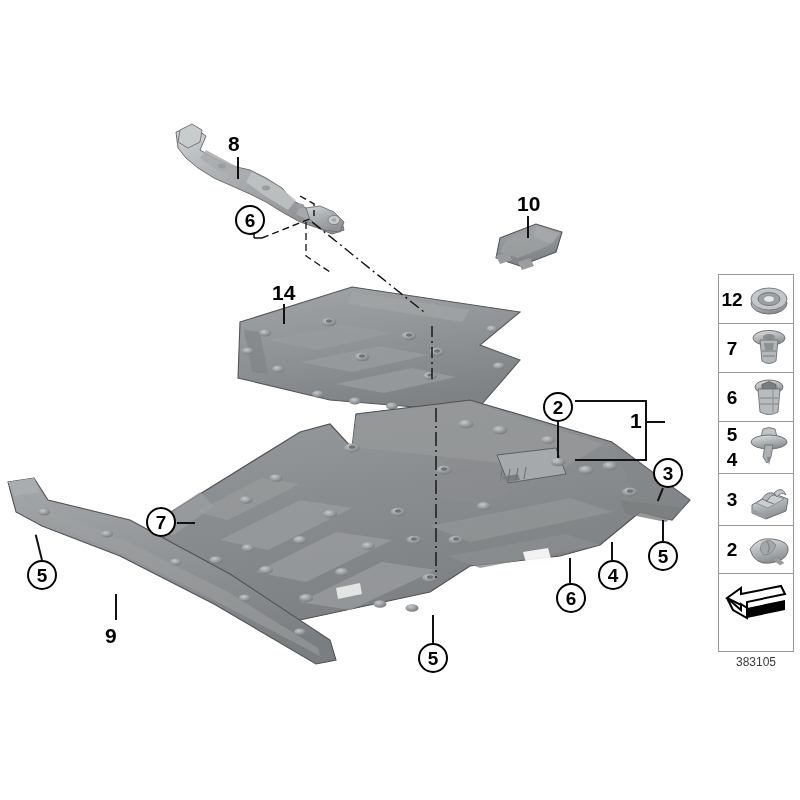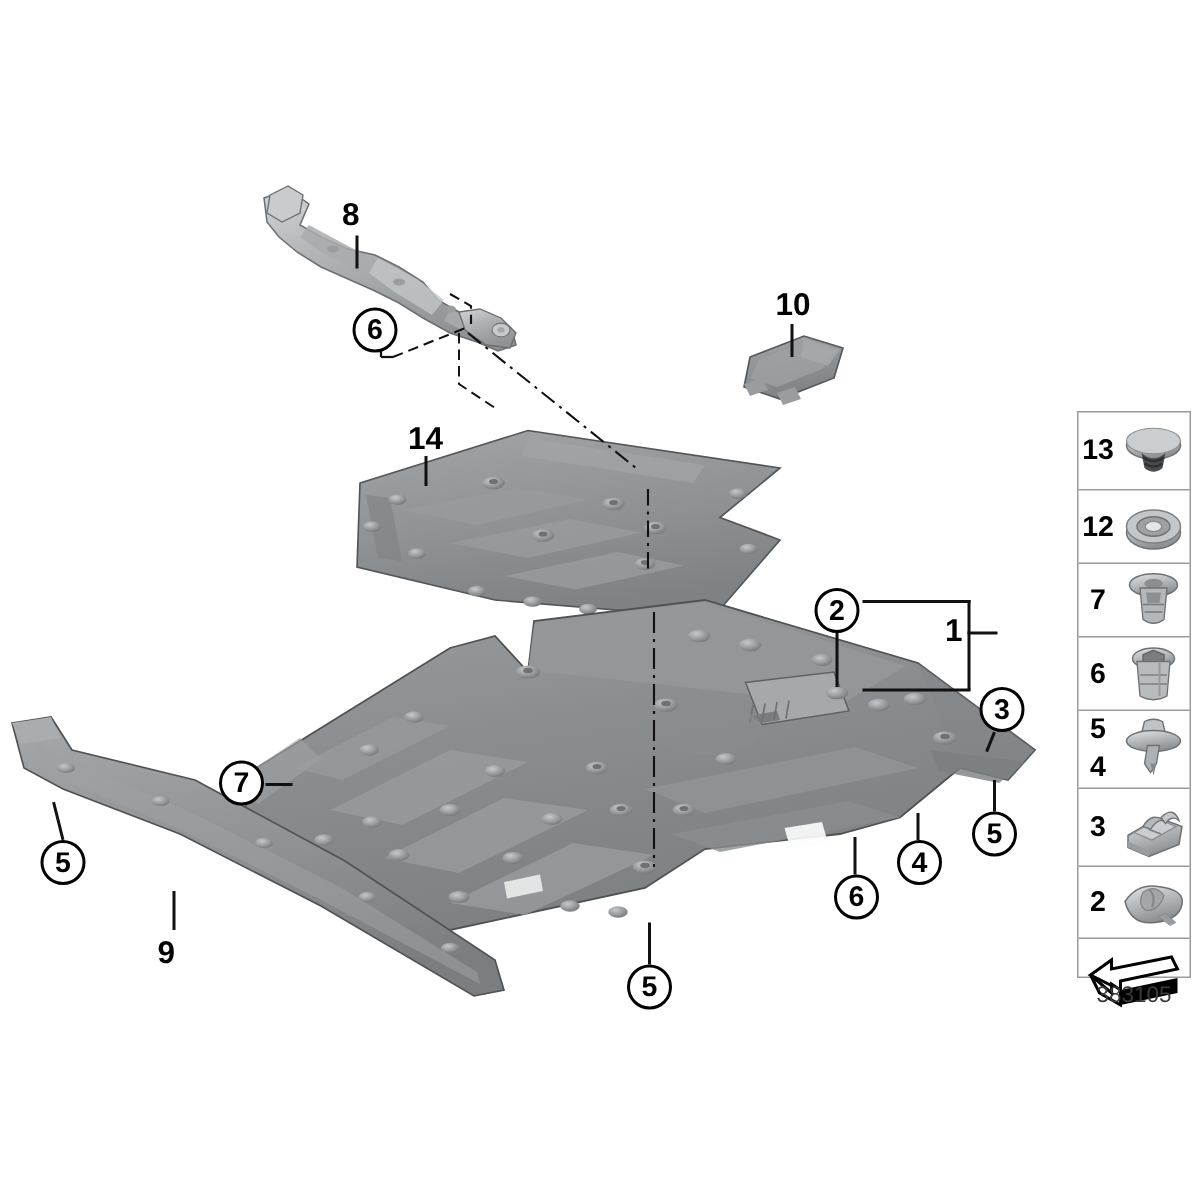--- a/index.html
+++ b/index.html
@@ -39,21 +39,21 @@
   .lgrow:last-child{border-bottom:none;}
   .lgnum{
     font-size:19px;font-weight:bold;color:#000;width:26px;text-align:center;
     font-family:"Liberation Sans",sans-serif;flex:0 0 26px;line-height:1;
   }
   .lgnumstack{flex:0 0 26px;display:flex;flex-direction:column;
               align-items:center;justify-content:center;gap:3px;}
   .lgart{flex:1;display:flex;align-items:center;justify-content:center;height:100%;}
   #diagid{
     position:absolute;left:718px;top:655px;width:76px;text-align:center;
-    font-size:15px;color:#3a3a3a;font-family:"Liberation Sans",sans-serif;z-index:30;
+    font-size:12px;color:#3a3a3a;font-family:"Liberation Sans",sans-serif;z-index:30;
   }
   svg{display:block;overflow:visible;}
   #art{position:absolute;left:0;top:0;width:800px;height:800px;z-index:10;}
 </style>
 </head>
 <body>
 
 <div id="stage">
 
   <svg id="art" viewBox="0 0 800 800">
@@ -302,32 +302,20 @@
   <div class="lead v" style="left:237px;top:157px;height:22px;"></div>
 
   <div class="lead v" style="left:115px;top:594px;height:26px;"></div>
 
   <div class="lead v" style="left:527px;top:216px;height:22px;"></div>
 
   <div class="lead v" style="left:283px;top:304px;height:20px;"></div>
 
   <div id="legend">
 
-    <div class="lgrow" style="height:52px;">
-      <div class="lgnum">13</div>
-      <div class="lgart">
-        <svg width="44" height="42" viewBox="0 0 44 42">
-          <ellipse cx="22" cy="17" rx="18" ry="9" fill="url(#gLegMetal)" stroke="#6e7173" stroke-width="1"></ellipse>
-          <ellipse cx="22" cy="14" rx="18" ry="8.5" fill="#cbced0" stroke="#8c8f91" stroke-width=".8"></ellipse>
-          <path d="M14,22 q8,7 16,0 l-2,10 q-6,5 -12,0 Z" fill="#4a4d4f"></path>
-          <path d="M15,25 q7,5 14,0" stroke="#2e3133" stroke-width="1.6" fill="none"></path>
-          <path d="M16,29 q6,4 12,0" stroke="#2e3133" stroke-width="1.6" fill="none"></path>
-        </svg>
-      </div>
-    </div>
 
     <div class="lgrow" style="height:49px;">
       <div class="lgnum">12</div>
       <div class="lgart">
         <svg width="44" height="40" viewBox="0 0 44 40">
           <ellipse cx="22" cy="24" rx="18" ry="11" fill="url(#gLegMetal)" stroke="#6e7173" stroke-width="1"></ellipse>
           <ellipse cx="22" cy="20" rx="18" ry="11" fill="#c4c7c9" stroke="#7e8183" stroke-width="1"></ellipse>
           <ellipse cx="22" cy="20" rx="11" ry="6.5" fill="#9ea1a3" stroke="#6e7173" stroke-width=".9"></ellipse>
           <ellipse cx="22" cy="20" rx="5.5" ry="3.4" fill="#e4e6e8" stroke="#85888a" stroke-width=".8"></ellipse>
         </svg>

